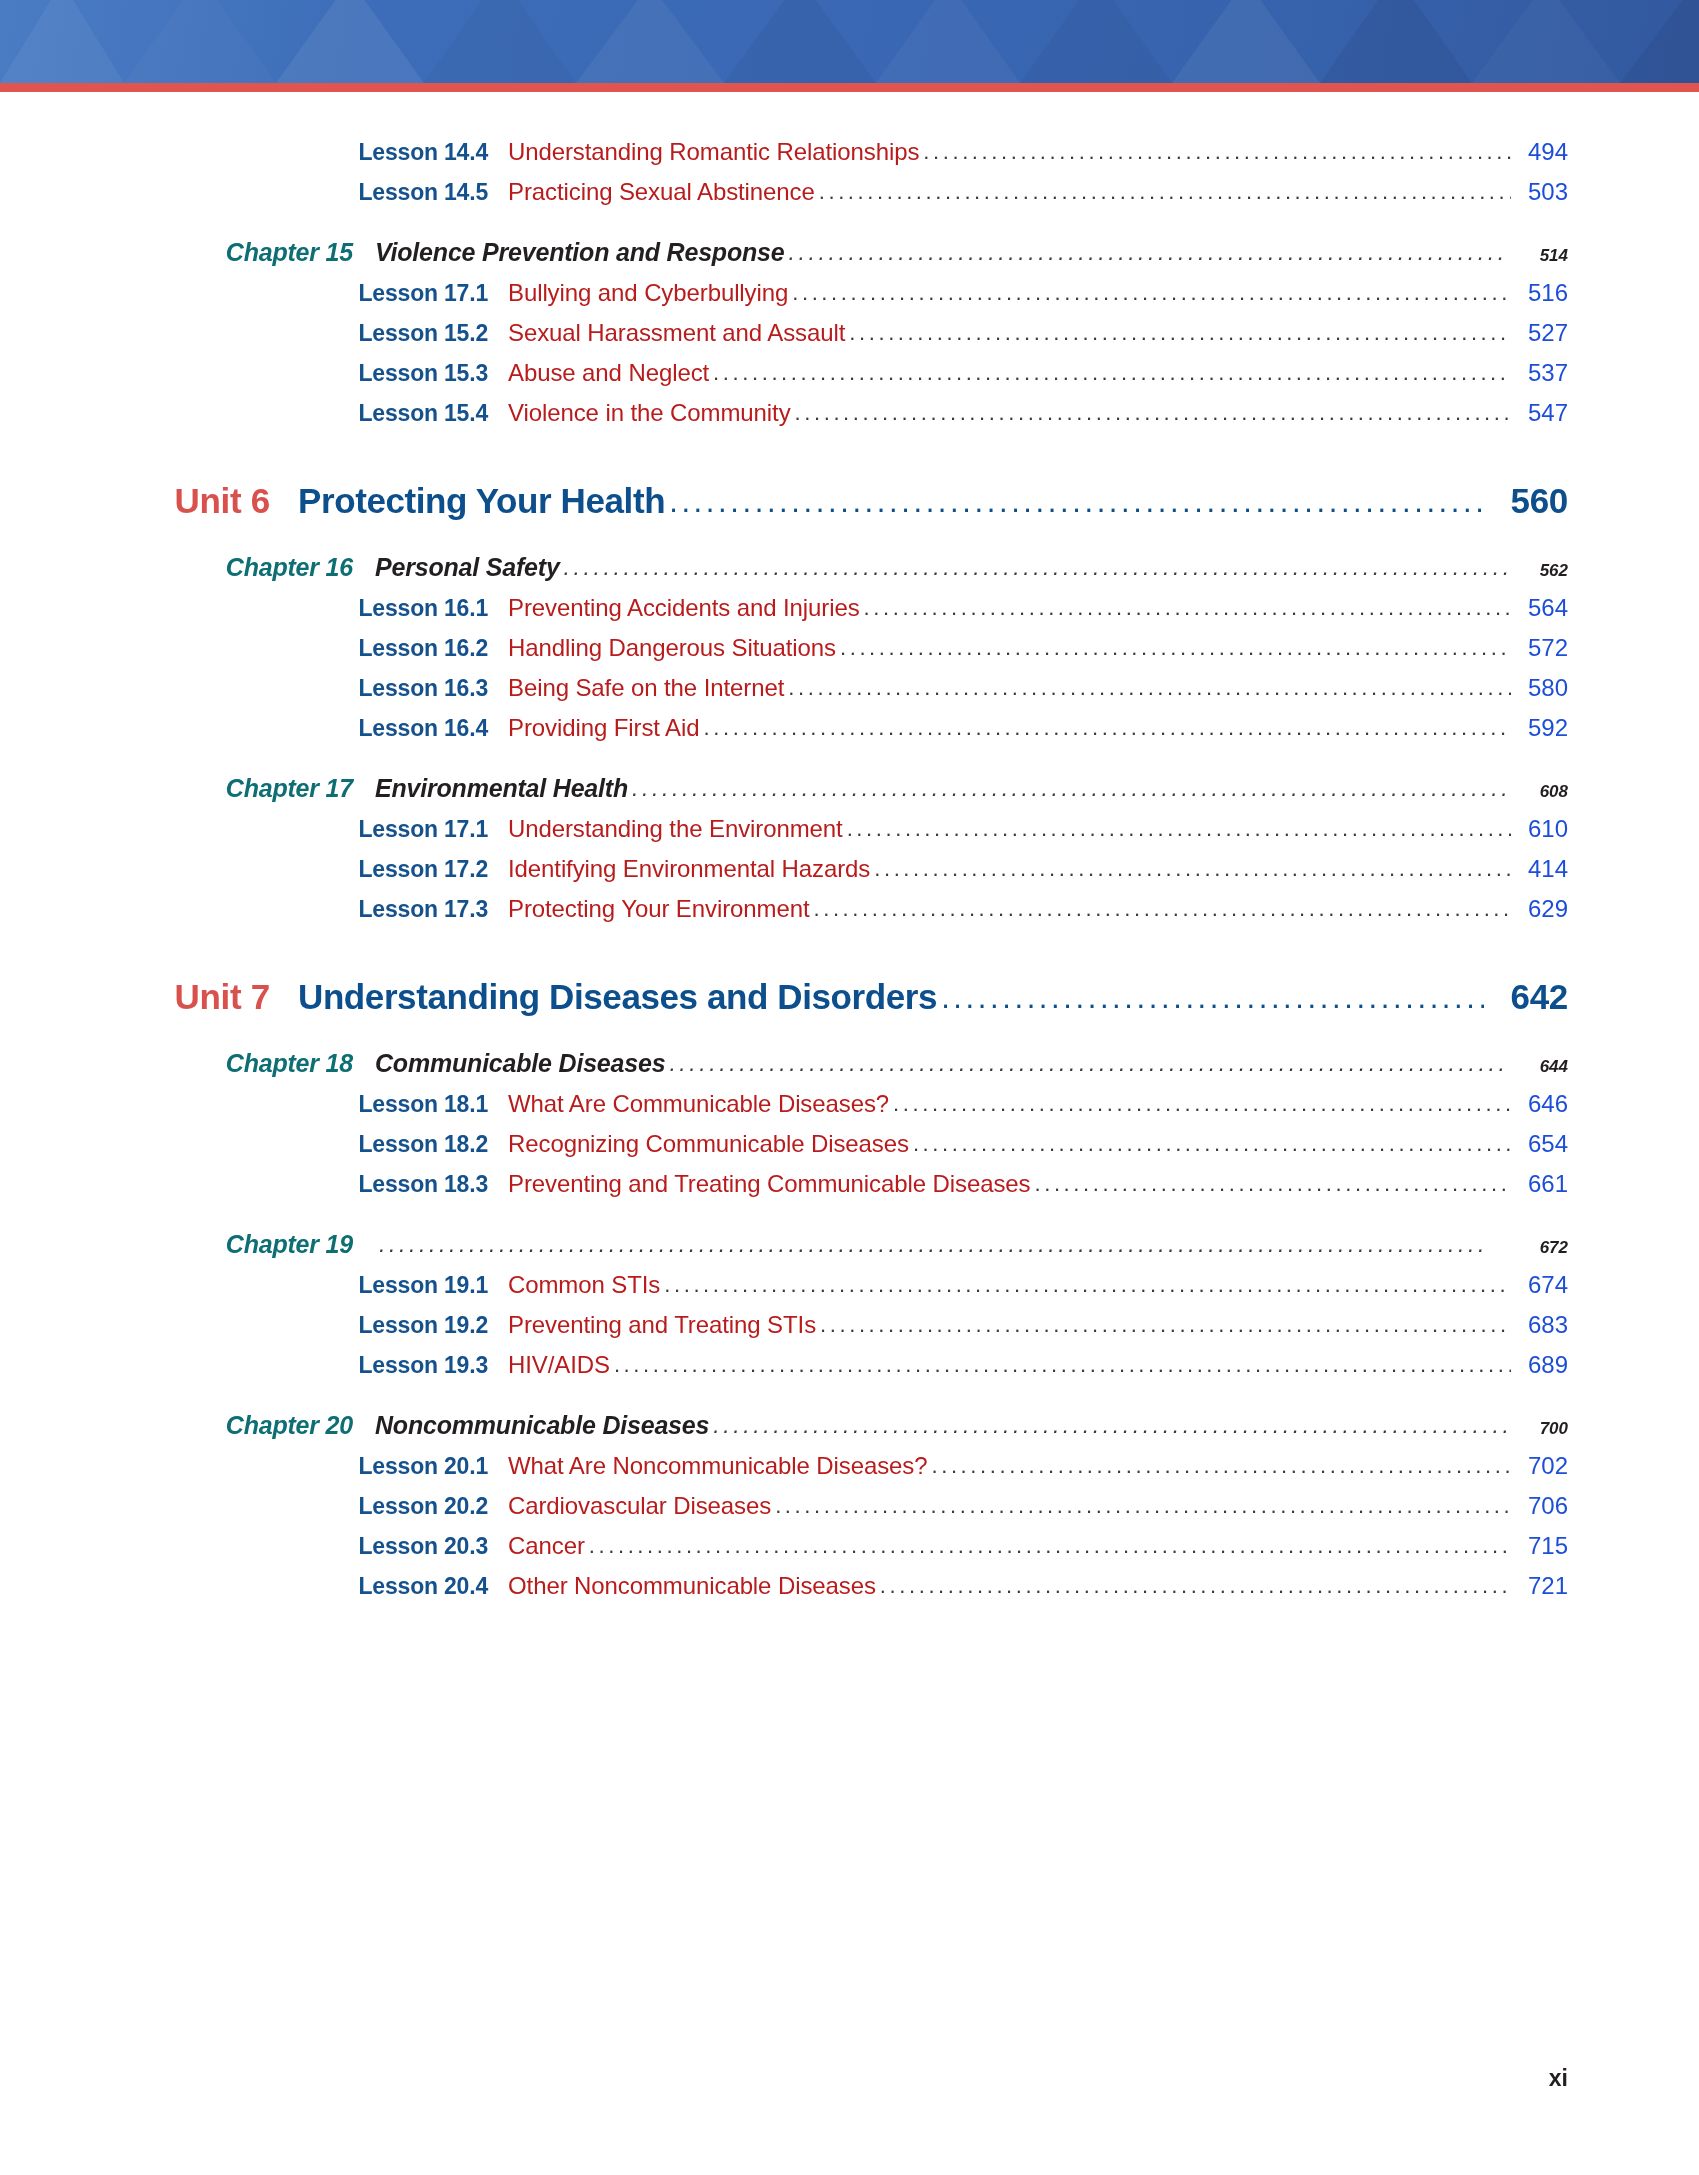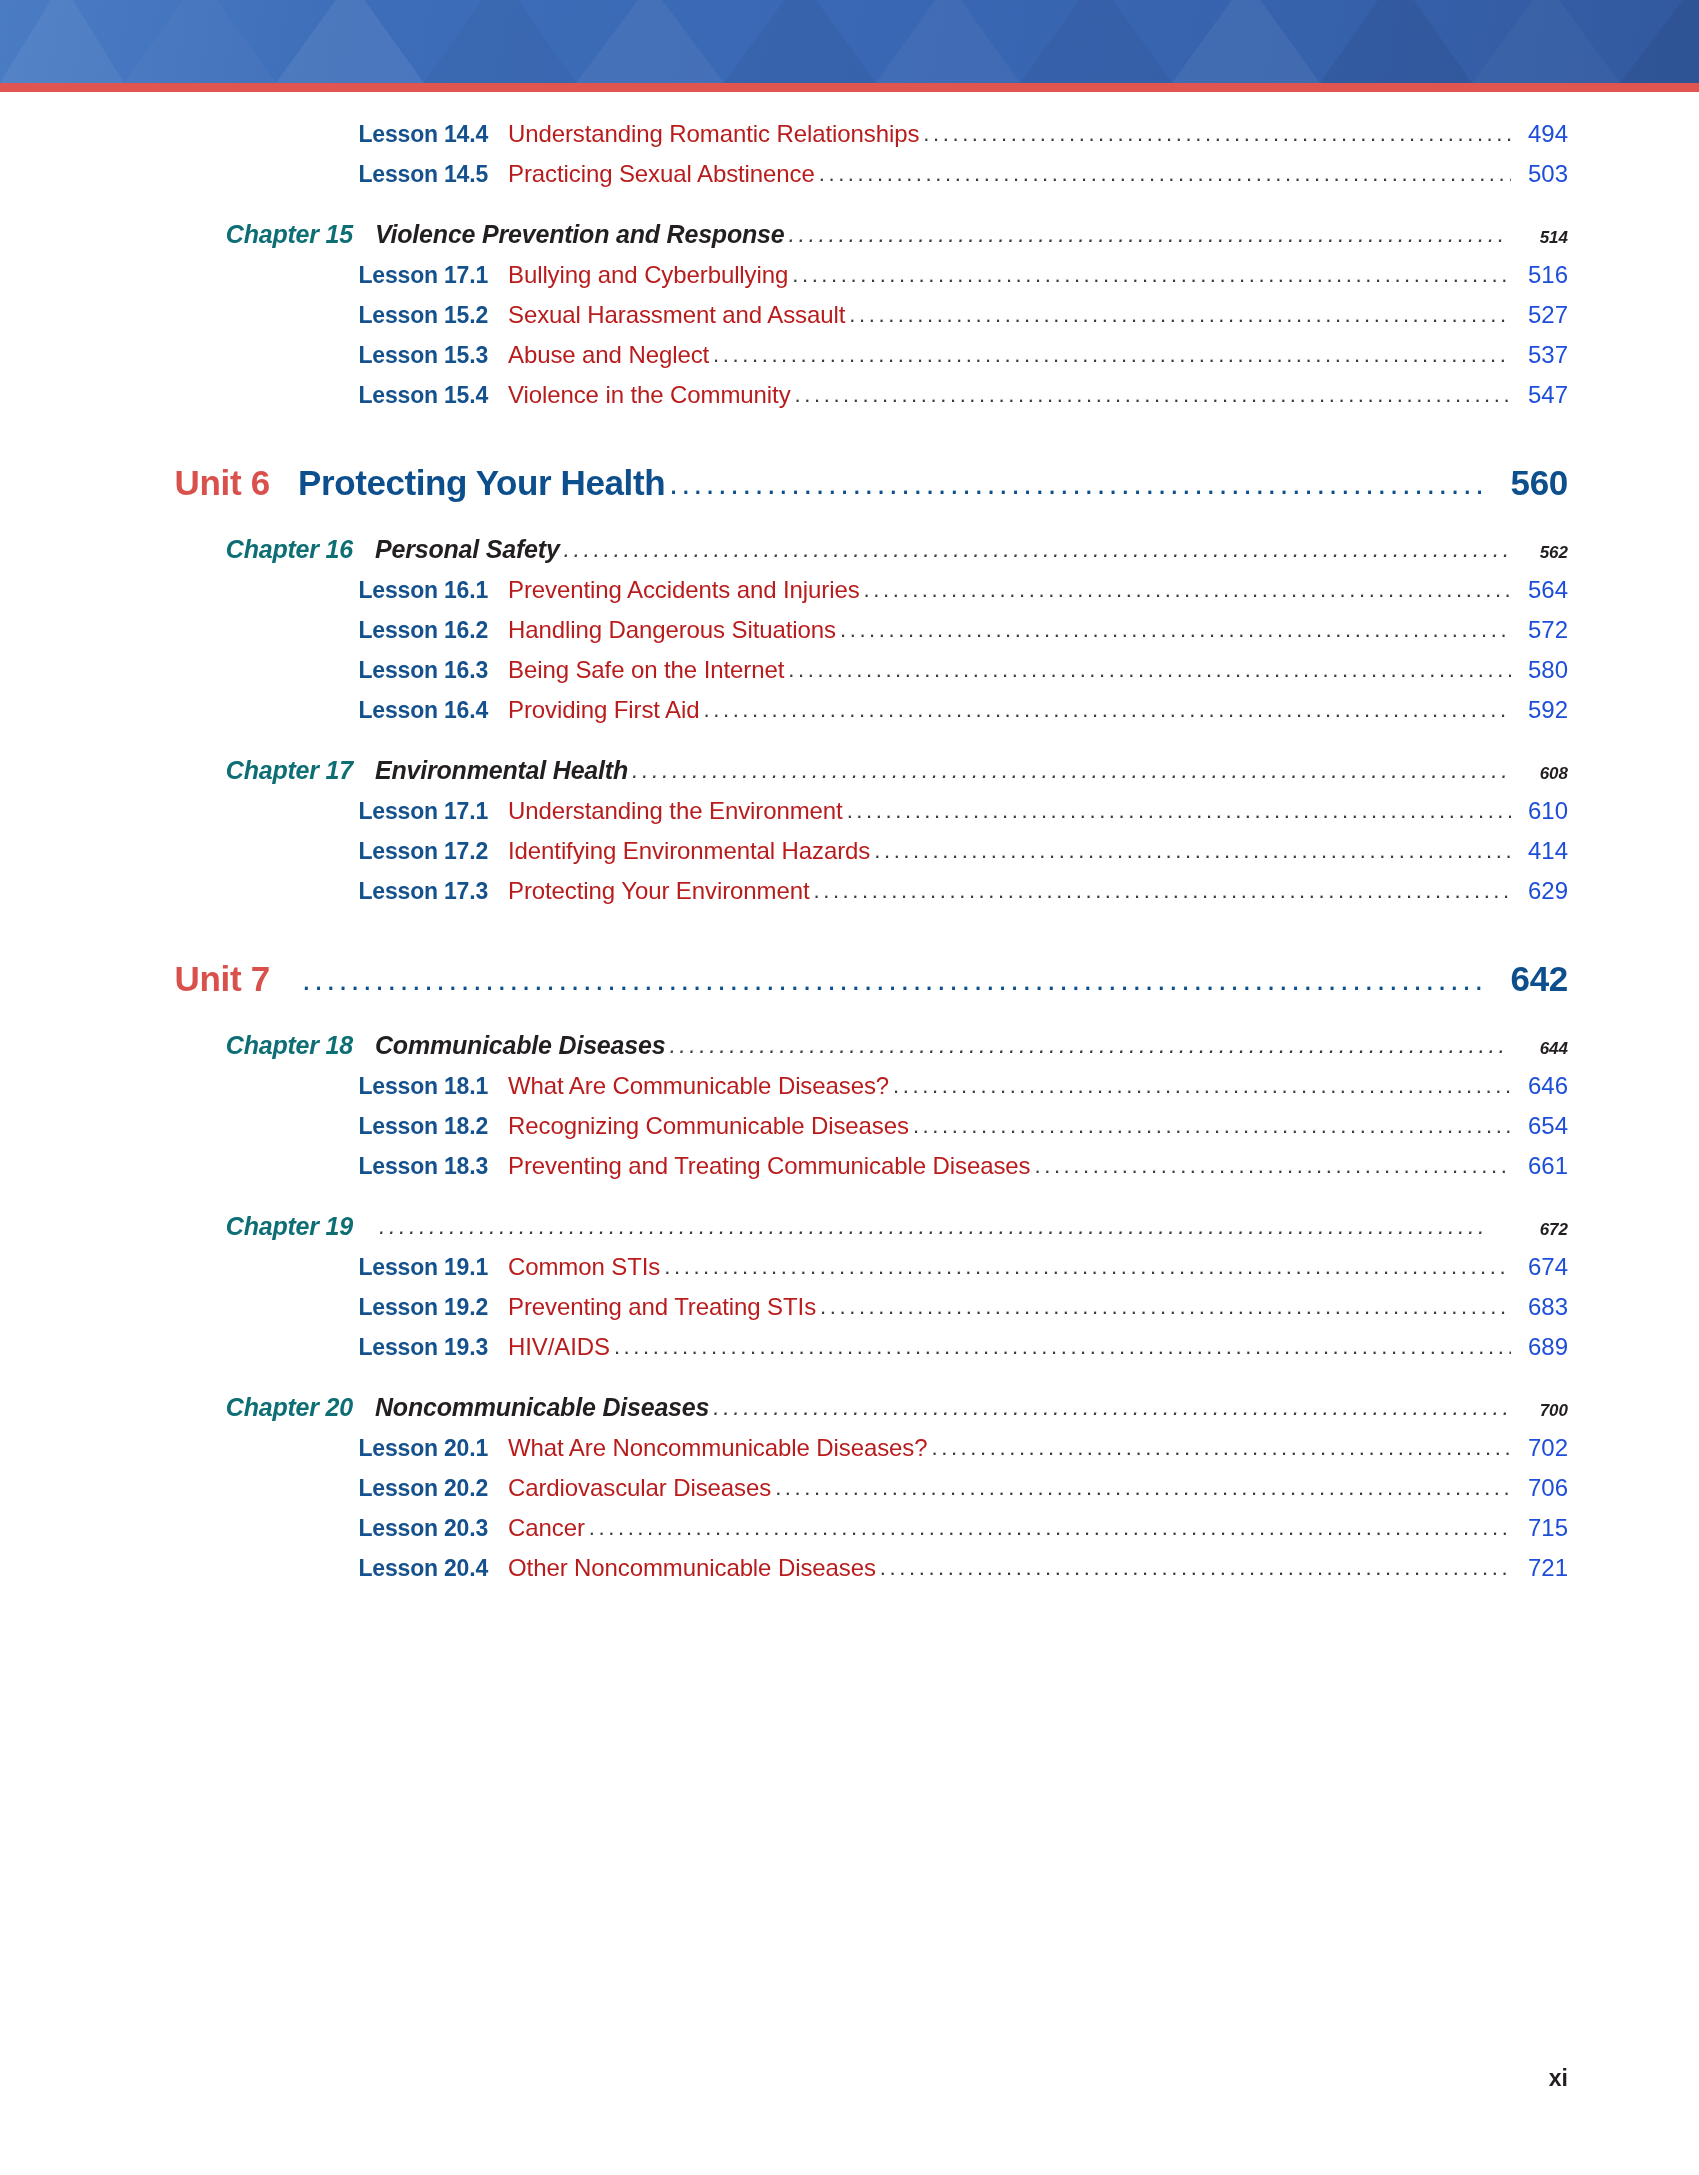--- a/index.html
+++ b/index.html
@@ -32,21 +32,21 @@
   }
   .header-rule {
     width: 1699px;
     height: 9px;
     background: #e05550;
   }
 
   
   .page-body {
     position: relative;
-    padding-top: 12px;
+    padding-top: 30px;
   }
 
   
   .toc-row {
     display: flex;
     align-items: baseline;
     width: 1699px;
     box-sizing: border-box;
     padding-right: 131px;
   }
@@ -347,20 +347,21 @@
         <div class="row-label">Lesson 17.3</div>
         <div class="row-title-wrap">
           <div class="row-title">Protecting Your Environment</div>
           <div class="leader">...............................................................................................................</div>
         </div>
         <div class="row-page">629</div>
       </div>
       <div class="toc-row row-unit">
         <div class="row-label">Unit 7</div>
         <div class="row-title-wrap">
+          <div class="row-title">Understanding Diseases and Disorders</div>
           <div class="leader">...............................................................................................................</div>
         </div>
         <div class="row-page">642</div>
       </div>
       <div class="toc-row row-chapter">
         <div class="row-label">Chapter 18</div>
         <div class="row-title-wrap">
           <div class="row-title">Communicable Diseases</div>
           <div class="leader">...............................................................................................................</div>
         </div>

